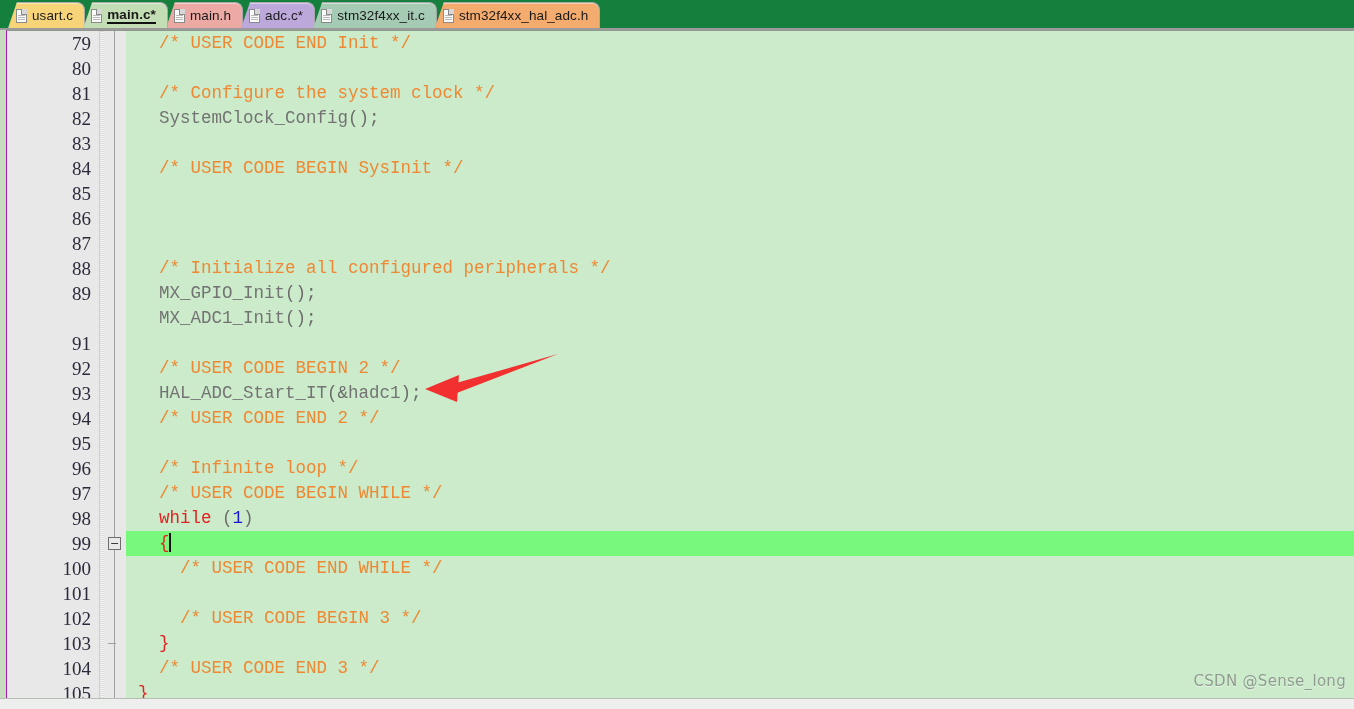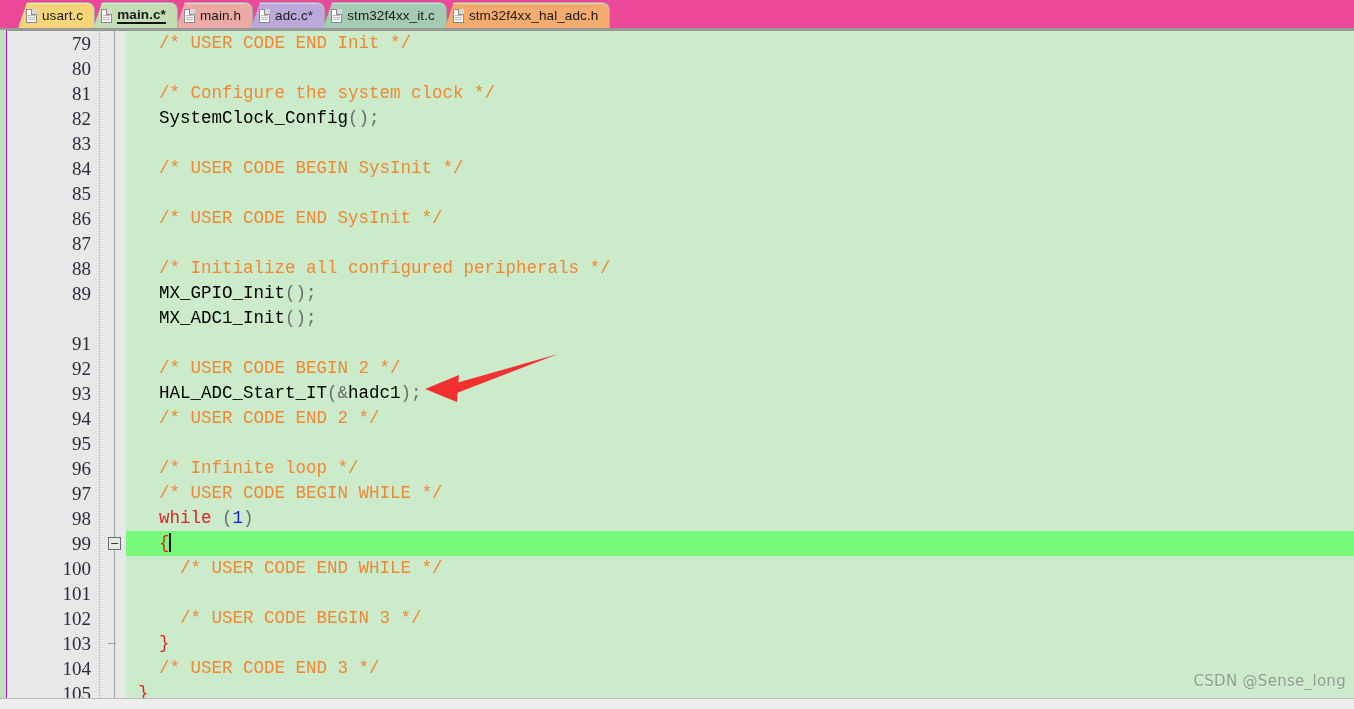--- a/index.html
+++ b/index.html
@@ -9,25 +9,25 @@
     overflow: hidden;
     background: #f3f3f3;
     font-family: "Liberation Sans", sans-serif;
   }
 
   
   #tabbar {
     position: absolute;
     left: 0; top: 0;
     width: 1354px; height: 30px;
-    background: #ec4899;
+    background: #15803d;
     border-bottom: 2px solid #9a9a9a;
     display: flex;
     align-items: flex-end;
-    padding-left: 18px;
+    padding-left: 8px;
     overflow: hidden;
   }
   .tab {
     position: relative;
     height: 26px;
     display: flex;
     align-items: center;
     gap: 5px;
     padding: 0 11px 0 7px;
     margin-right: -2px;
@@ -154,21 +154,21 @@
     left: 0;
     padding-left: 12px;
     height: 25px;
     line-height: 25px;
     width: 1029px;
   }
   .row.hl .code,
   .row.hl { background: #79f97c; }
 
   .cm { color: #ef8833; }
-  .id { color: #000000; }
+  .id { color: #737373; }
   .kw { color: #e52222; }
   .num { color: #1616d6; }
   .pn { color: #6b6b6b; }
   .br { color: #e52222; }
 
   
   .caret {
     display: inline-block;
     width: 2px; height: 19px;
     background: #111;
@@ -286,21 +286,20 @@
     <div id="foldline"></div>
 
     <div id="codepane">
         <div class="row" style="position: absolute; top: 0px; left: 0px; right: 0px;"><div class="code"><span class="cm">  /* USER CODE END Init */</span></div></div>
         <div class="row" style="position: absolute; top: 25px; left: 0px; right: 0px;"><div class="code"></div></div>
         <div class="row" style="position: absolute; top: 50px; left: 0px; right: 0px;"><div class="code"><span class="cm">  /* Configure the system clock */</span></div></div>
         <div class="row" style="position: absolute; top: 75px; left: 0px; right: 0px;"><div class="code">  <span class="id">SystemClock_Config</span><span class="pn">(</span><span class="pn">)</span><span class="pn">;</span></div></div>
         <div class="row" style="position: absolute; top: 100px; left: 0px; right: 0px;"><div class="code"></div></div>
         <div class="row" style="position: absolute; top: 125px; left: 0px; right: 0px;"><div class="code"><span class="cm">  /* USER CODE BEGIN SysInit */</span></div></div>
         <div class="row" style="position: absolute; top: 150px; left: 0px; right: 0px;"><div class="code"></div></div>
-        <div class="row" style="position: absolute; top: 175px; left: 0px; right: 0px;"><div class="code"><span class="cm">  /* USER CODE END SysInit */</span></div></div>
         <div class="row" style="position: absolute; top: 200px; left: 0px; right: 0px;"><div class="code"></div></div>
         <div class="row" style="position: absolute; top: 225px; left: 0px; right: 0px;"><div class="code"><span class="cm">  /* Initialize all configured peripherals */</span></div></div>
         <div class="row" style="position: absolute; top: 250px; left: 0px; right: 0px;"><div class="code">  <span class="id">MX_GPIO_Init</span><span class="pn">(</span><span class="pn">)</span><span class="pn">;</span></div></div>
         <div class="row" style="position: absolute; top: 275px; left: 0px; right: 0px;"><div class="code">  <span class="id">MX_ADC1_Init</span><span class="pn">(</span><span class="pn">)</span><span class="pn">;</span></div></div>
         <div class="row" style="position: absolute; top: 325px; left: 0px; right: 0px;"><div class="code"><span class="cm">  /* USER CODE BEGIN 2 */</span></div></div>
         <div class="row" style="position: absolute; top: 350px; left: 0px; right: 0px;"><div class="code">  <span class="id">HAL_ADC_Start_IT</span><span class="pn">(</span><span class="pn">&amp;</span><span class="id">hadc1</span><span class="pn">)</span><span class="pn">;</span></div></div>
         <div class="row" style="position: absolute; top: 375px; left: 0px; right: 0px;"><div class="code"><span class="cm">  /* USER CODE END 2 */</span></div></div>
         <div class="row" style="position: absolute; top: 400px; left: 0px; right: 0px;"><div class="code"></div></div>
         <div class="row" style="position: absolute; top: 425px; left: 0px; right: 0px;"><div class="code"><span class="cm">  /* Infinite loop */</span></div></div>
         <div class="row" style="position: absolute; top: 450px; left: 0px; right: 0px;"><div class="code"><span class="cm">  /* USER CODE BEGIN WHILE */</span></div></div>

